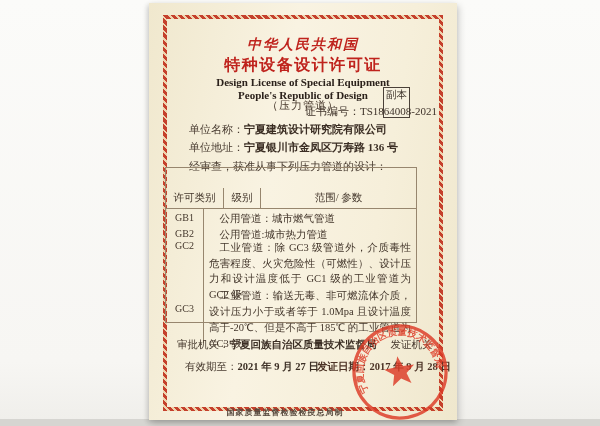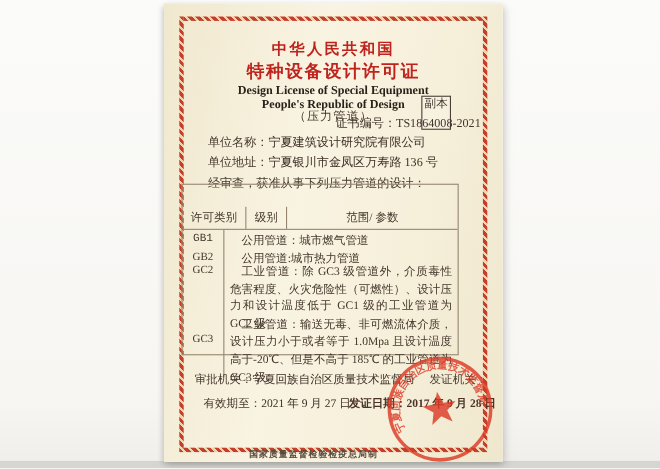--- a/index.html
+++ b/index.html
@@ -15,51 +15,51 @@
     box-shadow:-2px 2px 5px rgba(0,0,0,.14), 2px 3px 7px rgba(0,0,0,.18);
   }
   .frame{
     position:absolute;left:14px;top:12px;width:280px;height:396px;box-sizing:border-box;
     border:4px solid transparent;
     border-image:repeating-linear-gradient(45deg,#c5402c 0 3px,#eed3ae 3px 5px) 4;
   }
   .center{left:0;width:100%;text-align:center;}
   .abs{position:absolute;}
   .t-cn{color:#bf231d;font-weight:bold;}
-  .t1{top:33px;font-size:14px;letter-spacing:2px;}
+  .t1{top:33px;font-size:14px;letter-spacing:2px;font-style:italic;}
   .t2{top:52px;font-size:16px;letter-spacing:1.5px;}
   .en{color:#2b211b;font-weight:bold;font-size:11px;}
   .en1{top:73px;}
   .en2{top:86px;}
   .sub{top:95px;font-size:11px;color:#4a3b2e;letter-spacing:1px;}
   .badge{
     top:84px;left:234px;width:27px;height:31px;box-sizing:border-box;
     border:1px solid #4a4038;color:#3d332a;font-size:10.5px;line-height:14px;text-align:center;
     background:rgba(255,255,255,.15);
   }
   .certno{top:101px;right:20px;font-size:11px;color:#3f332a;}
   .infoline{left:40px;font-size:11px;color:#473a2f;white-space:nowrap;}
   .info-company{top:119px;}
   .info-address{top:137px;}
   .info-note{top:156px;}
-  .val{font-weight:normal;color:#3b2e24;text-align:center;}
+  .val{font-weight:bold;color:#3b2e24;text-align:center;}
   .lic-table{
     left:16px;top:164px;width:252px;height:156px;box-sizing:border-box;
     border:1px solid #97866e;color:#43362b;
   }
   .thead{display:flex;height:20px;border-bottom:1px solid #97866e;font-size:10.5px;margin-top:20px;}
   .thead .c{display:flex;align-items:center;justify-content:center;box-sizing:border-box;}
   .c1{width:58px;border-right:1px solid #97866e;}
   .c2{width:37px;border-right:1px solid #97866e;}
   .c3{flex:1;}
   .tbody{display:flex;height:134px;}
   .tbody .c1{display:flex;align-items:center;justify-content:center;font-size:11px;letter-spacing:2px;}
   .tbody .c2{position:relative;font-size:10px;}
   .lvl{position:absolute;left:0;width:100%;text-align:center;}
-  .lvl-gb1{top:3px;font-family:Liberation Mono, monospace;}.lvl-gb2{top:19px;}.lvl-gc2{top:31px;}.lvl-gc3{top:94px;}
+  .lvl-gb1{top:3px;}.lvl-gb2{top:19px;}.lvl-gc2{top:31px;}.lvl-gc3{top:94px;}
   .tbody .c3{position:relative;font-size:10.5px;}
   .scope{position:absolute;left:0;right:0;margin:0;padding:0 5px;text-indent:1em;text-align:justify;}
   .scope-1{top:3px;}
   .scope-2{top:19px;}
   .scope-3{top:31px;line-height:15.5px;}
   .scope-4{top:79px;line-height:16px;}
   .approval{left:28px;top:335px;font-size:10.5px;color:#473a2f;white-space:nowrap;}
   .gap{display:inline-block;width:14px;}
   .validline{left:36px;top:357px;font-size:10.5px;color:#473a2f;white-space:nowrap;}
   .issuedate{left:168px;top:357px;font-size:10.5px;font-weight:bold;color:#4c3326;white-space:nowrap;}

